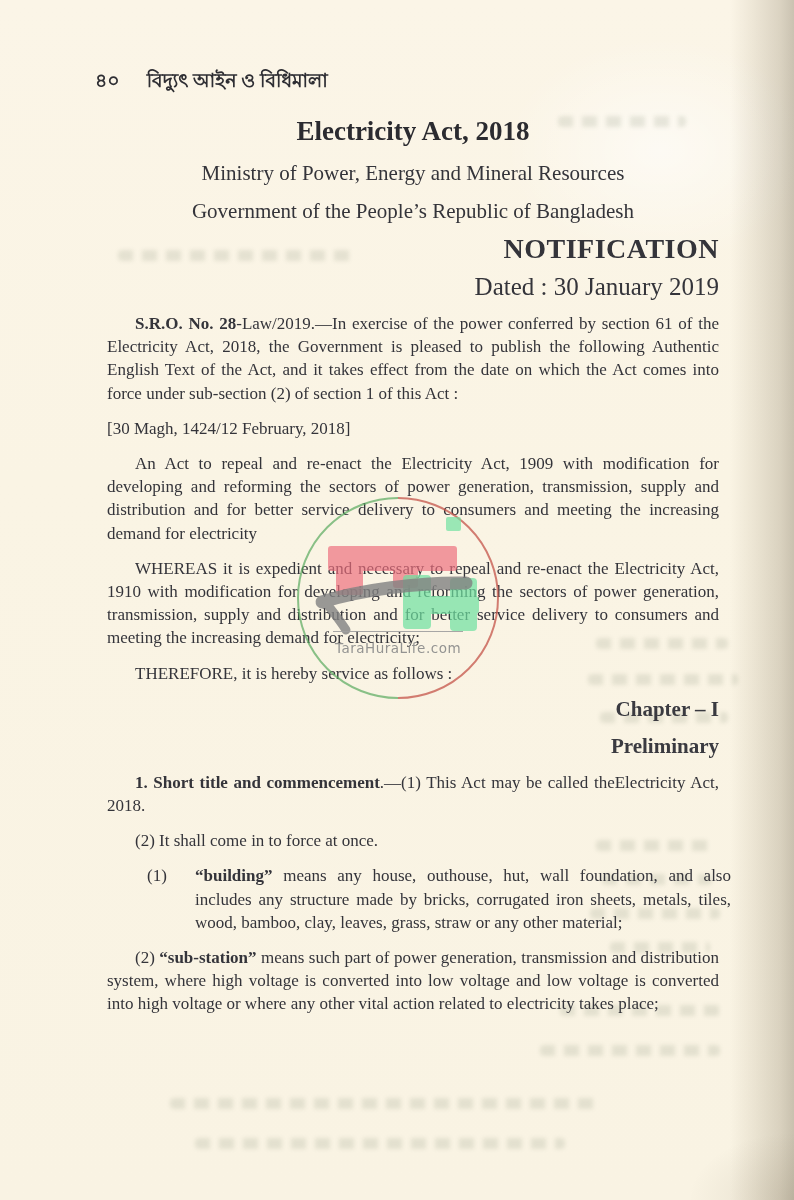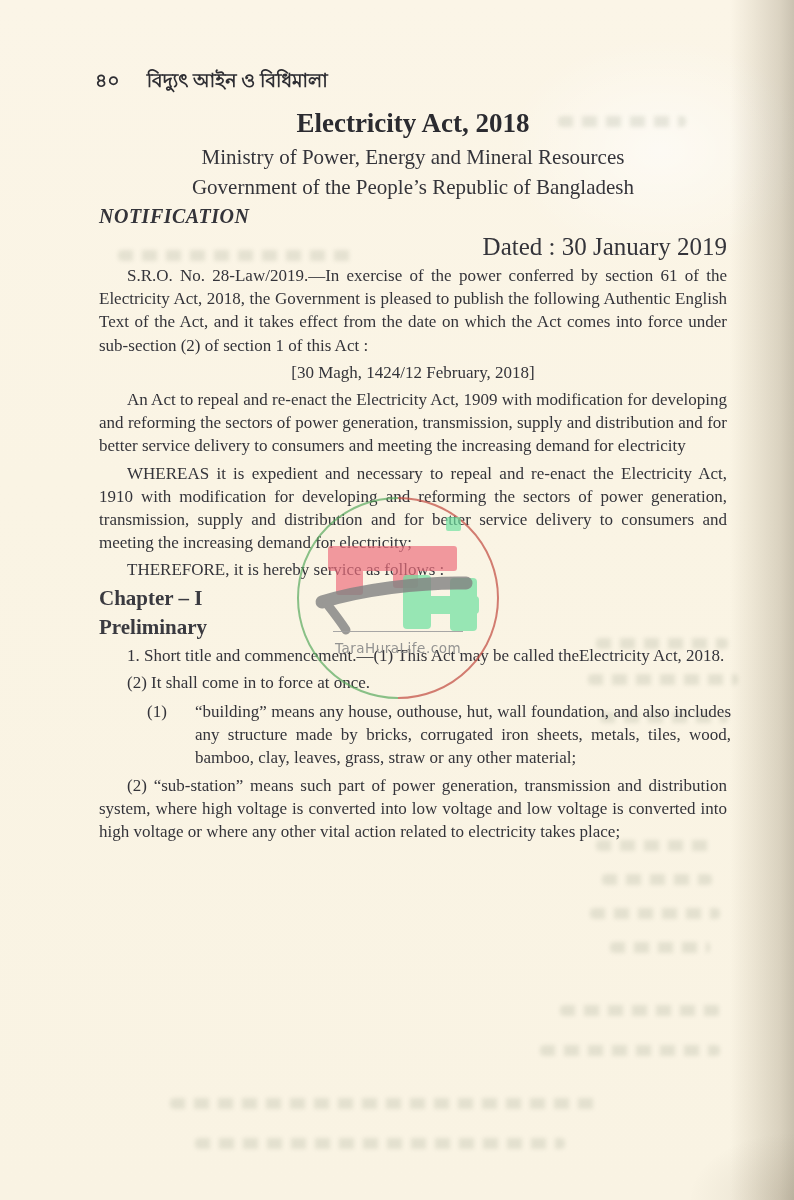--- a/index.html
+++ b/index.html
@@ -32,29 +32,29 @@
   .bn-header{
     position:absolute;left:95px;top:66px;
     display:flex;align-items:baseline;gap:27px;
     font-size:19px;font-weight:bold;color:#2e2e33;
   }
   
   .content{
     position:absolute;left:95px;top:103px;width:636px;
     font-size:17px;line-height:23.2px;text-align:justify;
   }
-  .content p{margin:4px;}
+  .content p{margin:12px;}
   .act-title{font-size:27px;line-height:33px;font-weight:bold;text-align:center;color:#2b2b30;}
   .c21{font-size:21px;line-height:26px;text-align:center;}
-  .notif{font-size:20px;line-height:25px;font-weight:bold;text-align:left;letter-spacing:.5px;font-style:italic;}
+  .notif{font-size:28px;line-height:25px;font-weight:bold;text-align:right;letter-spacing:.5px;}
   .dated{font-size:25px;line-height:27px;text-align:right;}
   .indent{text-indent:28px;}
-  .right-line{text-align:center;}
-  .bold{font-weight:normal;}
-  .chapter{font-size:21px;line-height:25px;font-weight:bold;text-align:left;color:#3a3a40;margin-top:4px;}
+  .right-line{text-align:left;}
+  .bold{font-weight:bold;}
+  .chapter{font-size:21px;line-height:25px;font-weight:bold;text-align:right;color:#3a3a40;margin-top:4px;}
   .def-item{display:flex;margin:6px 0 0 52px;}
   .def-num{flex:0 0 48px;}
   .def-body{flex:1;text-align:justify;}
   .mt2{margin-top:2px;}.mt4{margin-top:4px;}.mt6{margin-top:6px;}.mt10{margin-top:10px;}
   
   .wm{position:absolute;left:0;top:0;width:794px;height:1200px;pointer-events:none;}
   .wm-site{
     position:absolute;left:333px;top:631px;width:130px;
     text-align:center;font-family:"DejaVu Sans",sans-serif;
     font-size:13.5px;color:#8b8b8b;opacity:.92;

